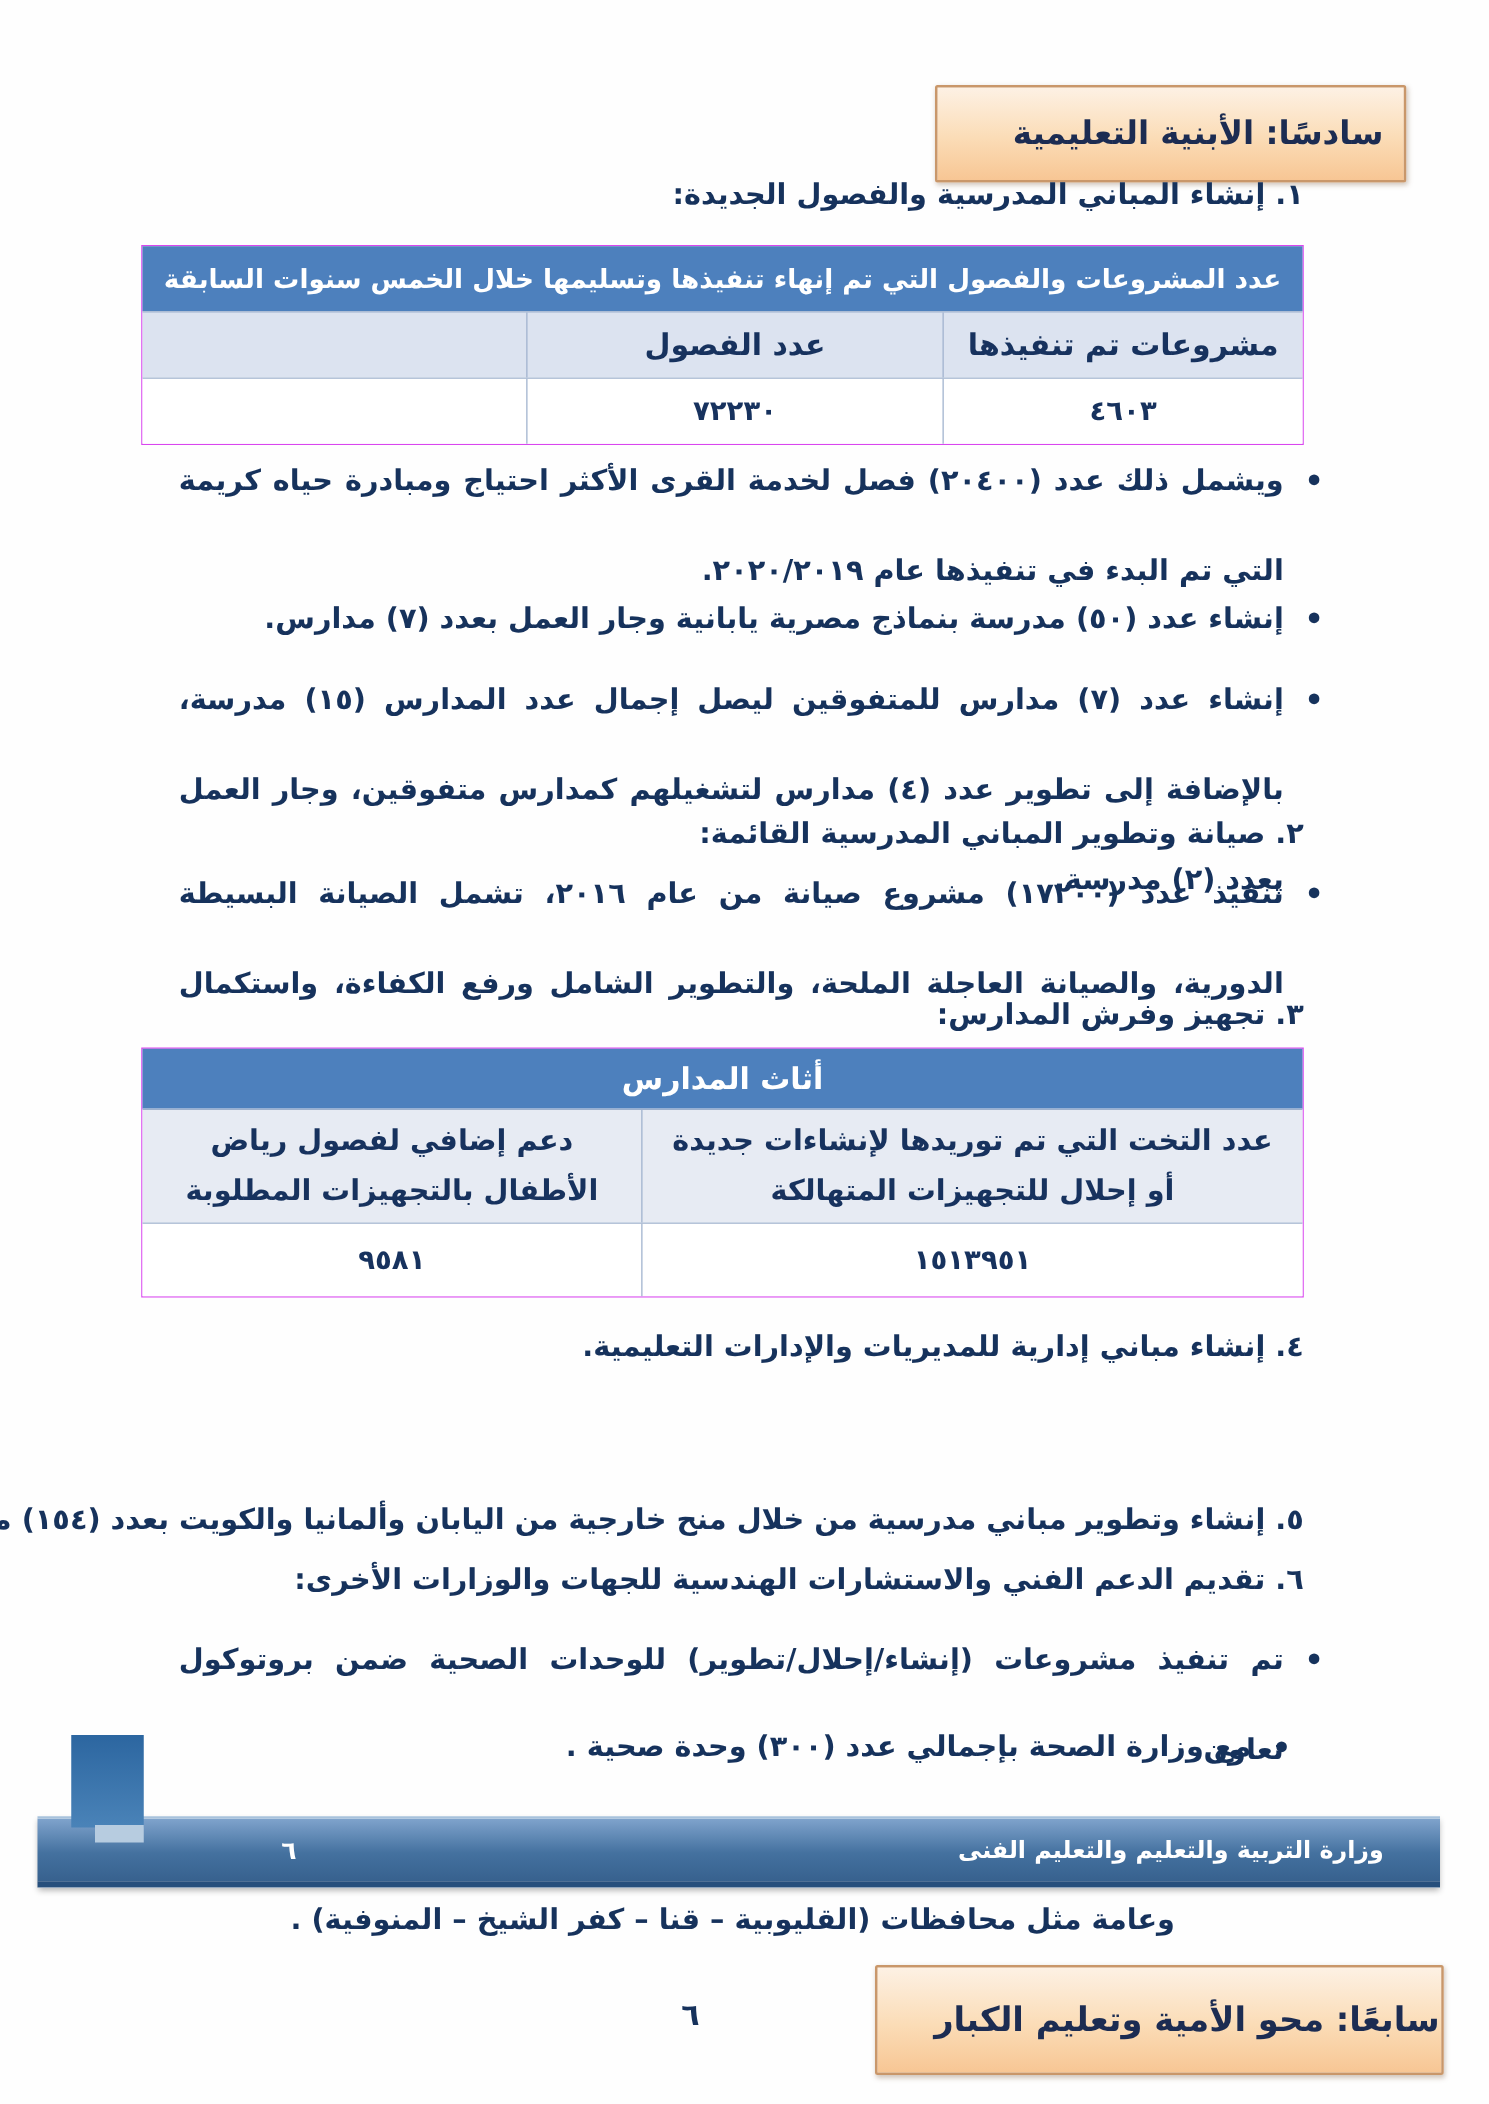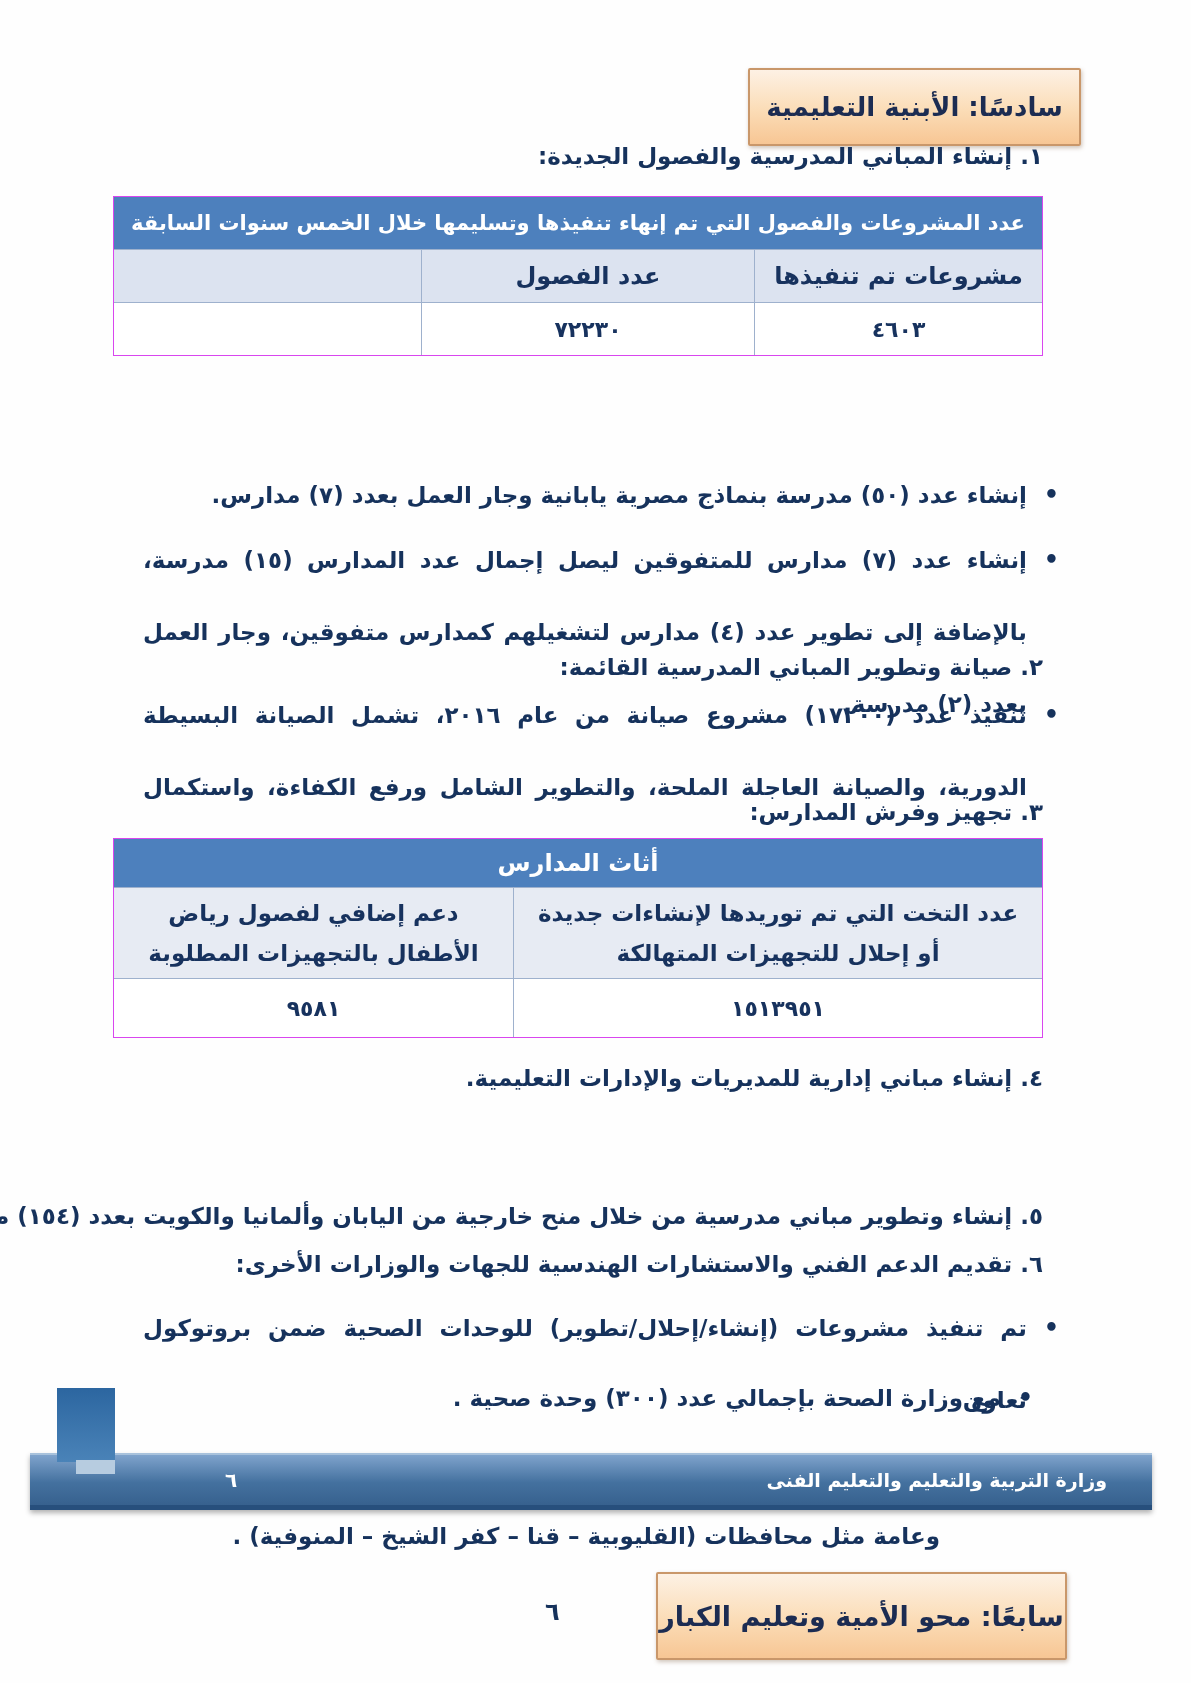--- a/index.html
+++ b/index.html
@@ -6,24 +6,24 @@
   .page{
     position:relative;width:1191px;height:1683px;background:#fefefe;
     font-family:"DejaVu Sans",sans-serif;direction:rtl;color:#16325c;overflow:hidden;
   }
   
   .banner{
     position:absolute;display:flex;align-items:center;justify-content:center;
     background:linear-gradient(180deg,#fdf1e4 0%,#fbdcb6 55%,#f7c694 100%);
     border:2px solid #c9976a;border-radius:2px;
     box-shadow:1px 2px 4px rgba(120,90,60,.35);
-    font-weight:bold;color:#1c2c52;text-align:center;
+    font-weight:bold;color:#1c2c52;text-align:center;padding-left:44px;
   }
   .banner.six{left:748px;top:68px;width:329px;height:74px;font-size:26px;}
-  .banner.seven{left:656px;top:1572px;width:407px;height:84px;font-size:27px;justify-content:center;}
+  .banner.seven{left:700px;top:1572px;width:407px;height:84px;font-size:27px;justify-content:center;}
   
   .num-item{
     position:absolute;right:148px;width:915px;font-size:23px;font-weight:bold;
     line-height:40px;text-align:right;white-space:nowrap;
   }
   .bullet{
     position:absolute;right:164px;width:884px;font-size:23px;font-weight:bold;
     line-height:72px;text-align:justify;
   }
   .bullet::before{
@@ -102,20 +102,21 @@
       <div class="tcell c1">عدد الفصول</div>
       <div class="tcell c2"></div>
     </div>
     <div class="trow vals">
       <div class="tcell c0">٤٦٠٣</div>
       <div class="tcell c1">٧٢٢٣٠</div>
       <div class="tcell c2"></div>
     </div>
   </div>
 
+  <div class="bullet b1">ويشمل ذلك عدد (٢٠٤٠٠) فصل لخدمة القرى الأكثر احتياج ومبادرة حياه كريمة التي تم البدء في تنفيذها عام ٢٠٢٠/٢٠١٩.</div>
   <div class="bullet b2">إنشاء عدد (٥٠) مدرسة بنماذج مصرية يابانية وجار العمل بعدد (٧) مدارس.</div>
   <div class="bullet b3">إنشاء عدد (٧) مدارس للمتفوقين ليصل إجمال عدد المدارس (١٥) مدرسة، بالإضافة إلى تطوير عدد (٤) مدارس لتشغيلهم كمدارس متفوقين، وجار العمل بعدد (٢) مدرسة.</div>
 
   <div class="num-item i2">٢. صيانة وتطوير المباني المدرسية القائمة:</div>
   <div class="bullet b4">تنفيذ عدد (١٧٢٠٠) مشروع صيانة من عام ٢٠١٦، تشمل الصيانة البسيطة الدورية، والصيانة العاجلة الملحة، والتطوير الشامل ورفع الكفاءة، واستكمال وإحلال الأسوار .</div>
 
   <div class="num-item i3">٣. تجهيز وفرش المدارس:</div>
 
   <div class="tbl tbl2">
     <div class="tbl-title">أثاث المدارس</div>

